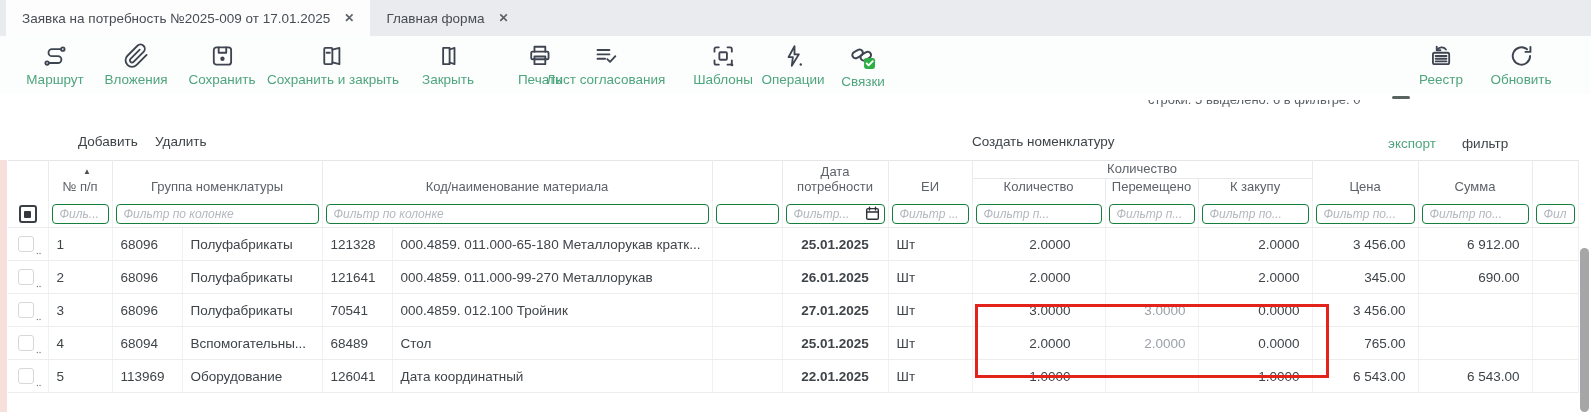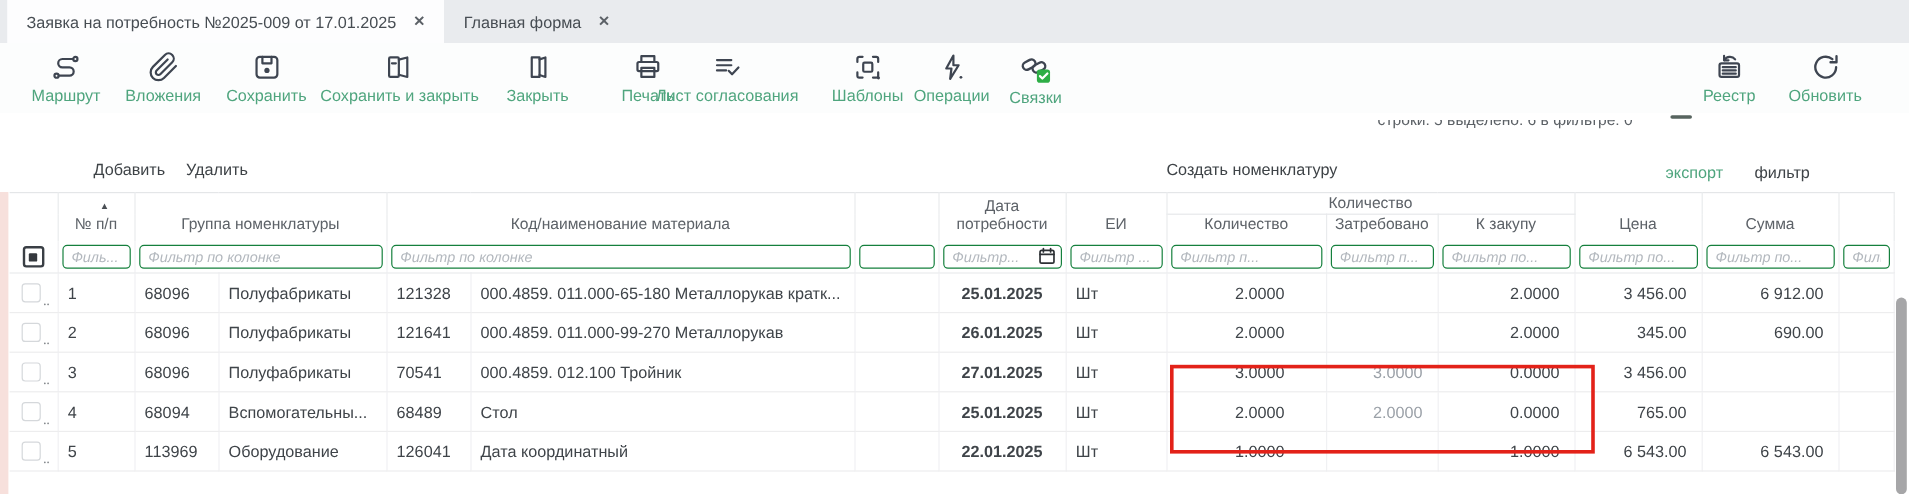--- a/index.html
+++ b/index.html
@@ -269,21 +269,21 @@
         <th rowspan="2"></th>
         <th rowspan="2">Дата потребности</th>
         <th rowspan="2">ЕИ</th>
         <th colspan="3" class="grp">Количество</th>
         <th rowspan="2">Цена</th>
         <th rowspan="2">Сумма</th>
         <th rowspan="2"></th>
       </tr>
       <tr>
         <th>Количество</th>
-        <th>Затребовано</th>
+        <th>Перемещено</th>
         <th>К закупу</th>
       </tr>
 
       <tr class="f-row">
         <td>
               <span class="sall">
                 <i></i>
               </span>
             </td>
         <td><input placeholder="Филь..." style=""></td>

